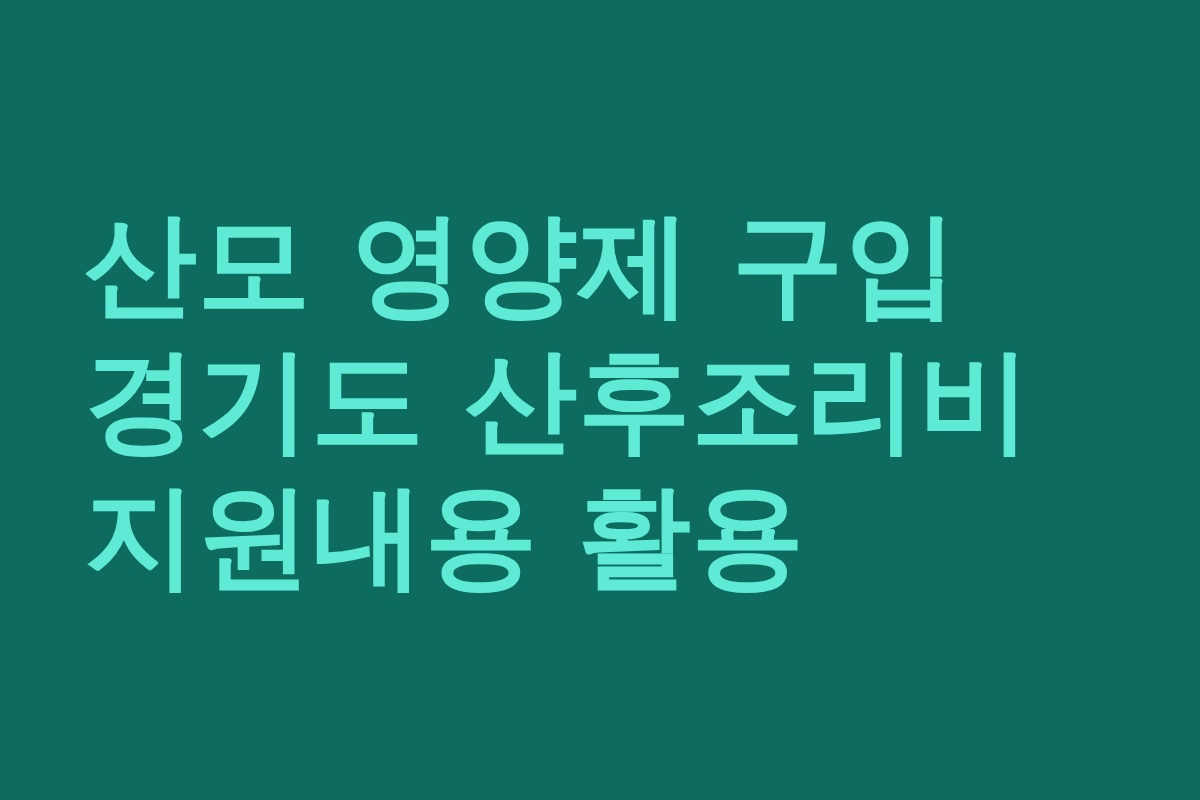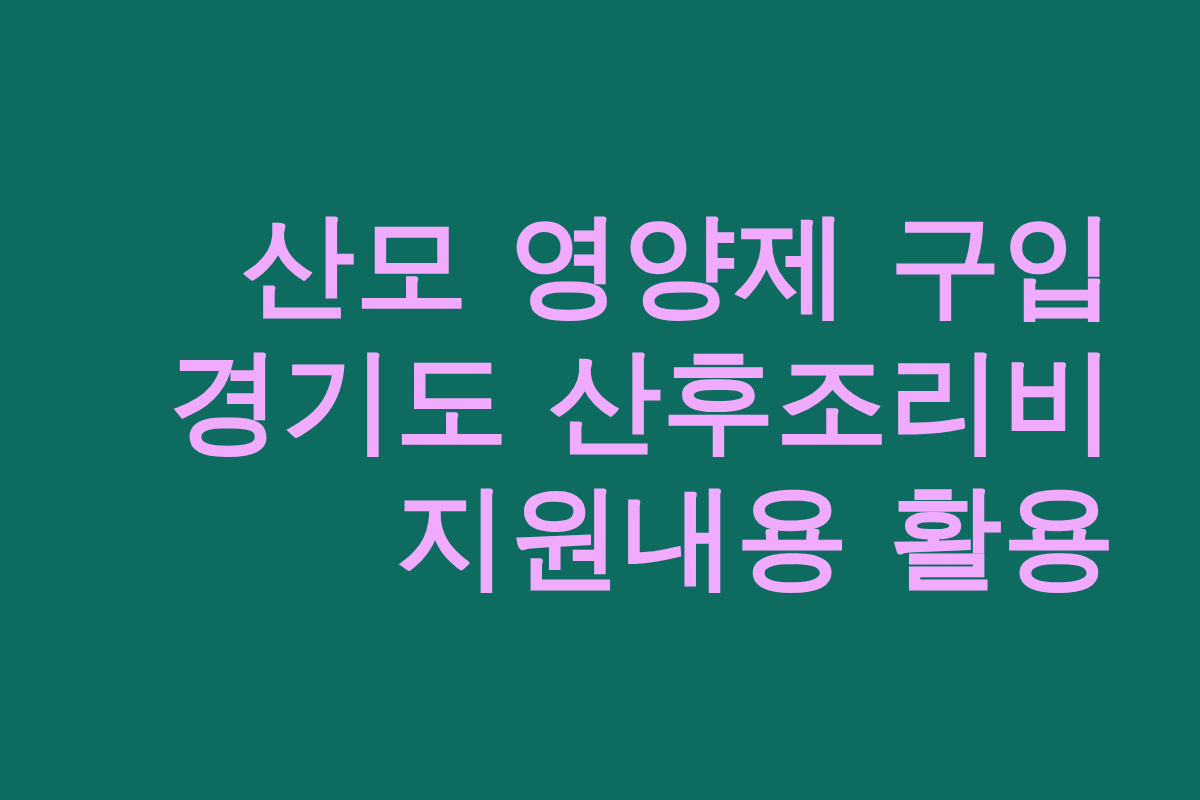--- a/index.html
+++ b/index.html
@@ -49,17 +49,17 @@
     text-rendering: optimizeLegibility;
   }
 </style>
 </head>
 <body>
 
 <div class="banner" style="background: rgb(13, 107, 96);">
 
   <div class="headline-block">
 
-    <h1 class="headline" style="color: #f0abfc; text-align: right;">산모 영양제 구입 경기도 산후조리비 지원내용 활용</h1>
+    <h1 class="headline" style="color: #5eead4; text-align: left;">산모 영양제 구입 경기도 산후조리비 지원내용 활용</h1>
 
   </div>
 
 </div>
 
 </body></html>

